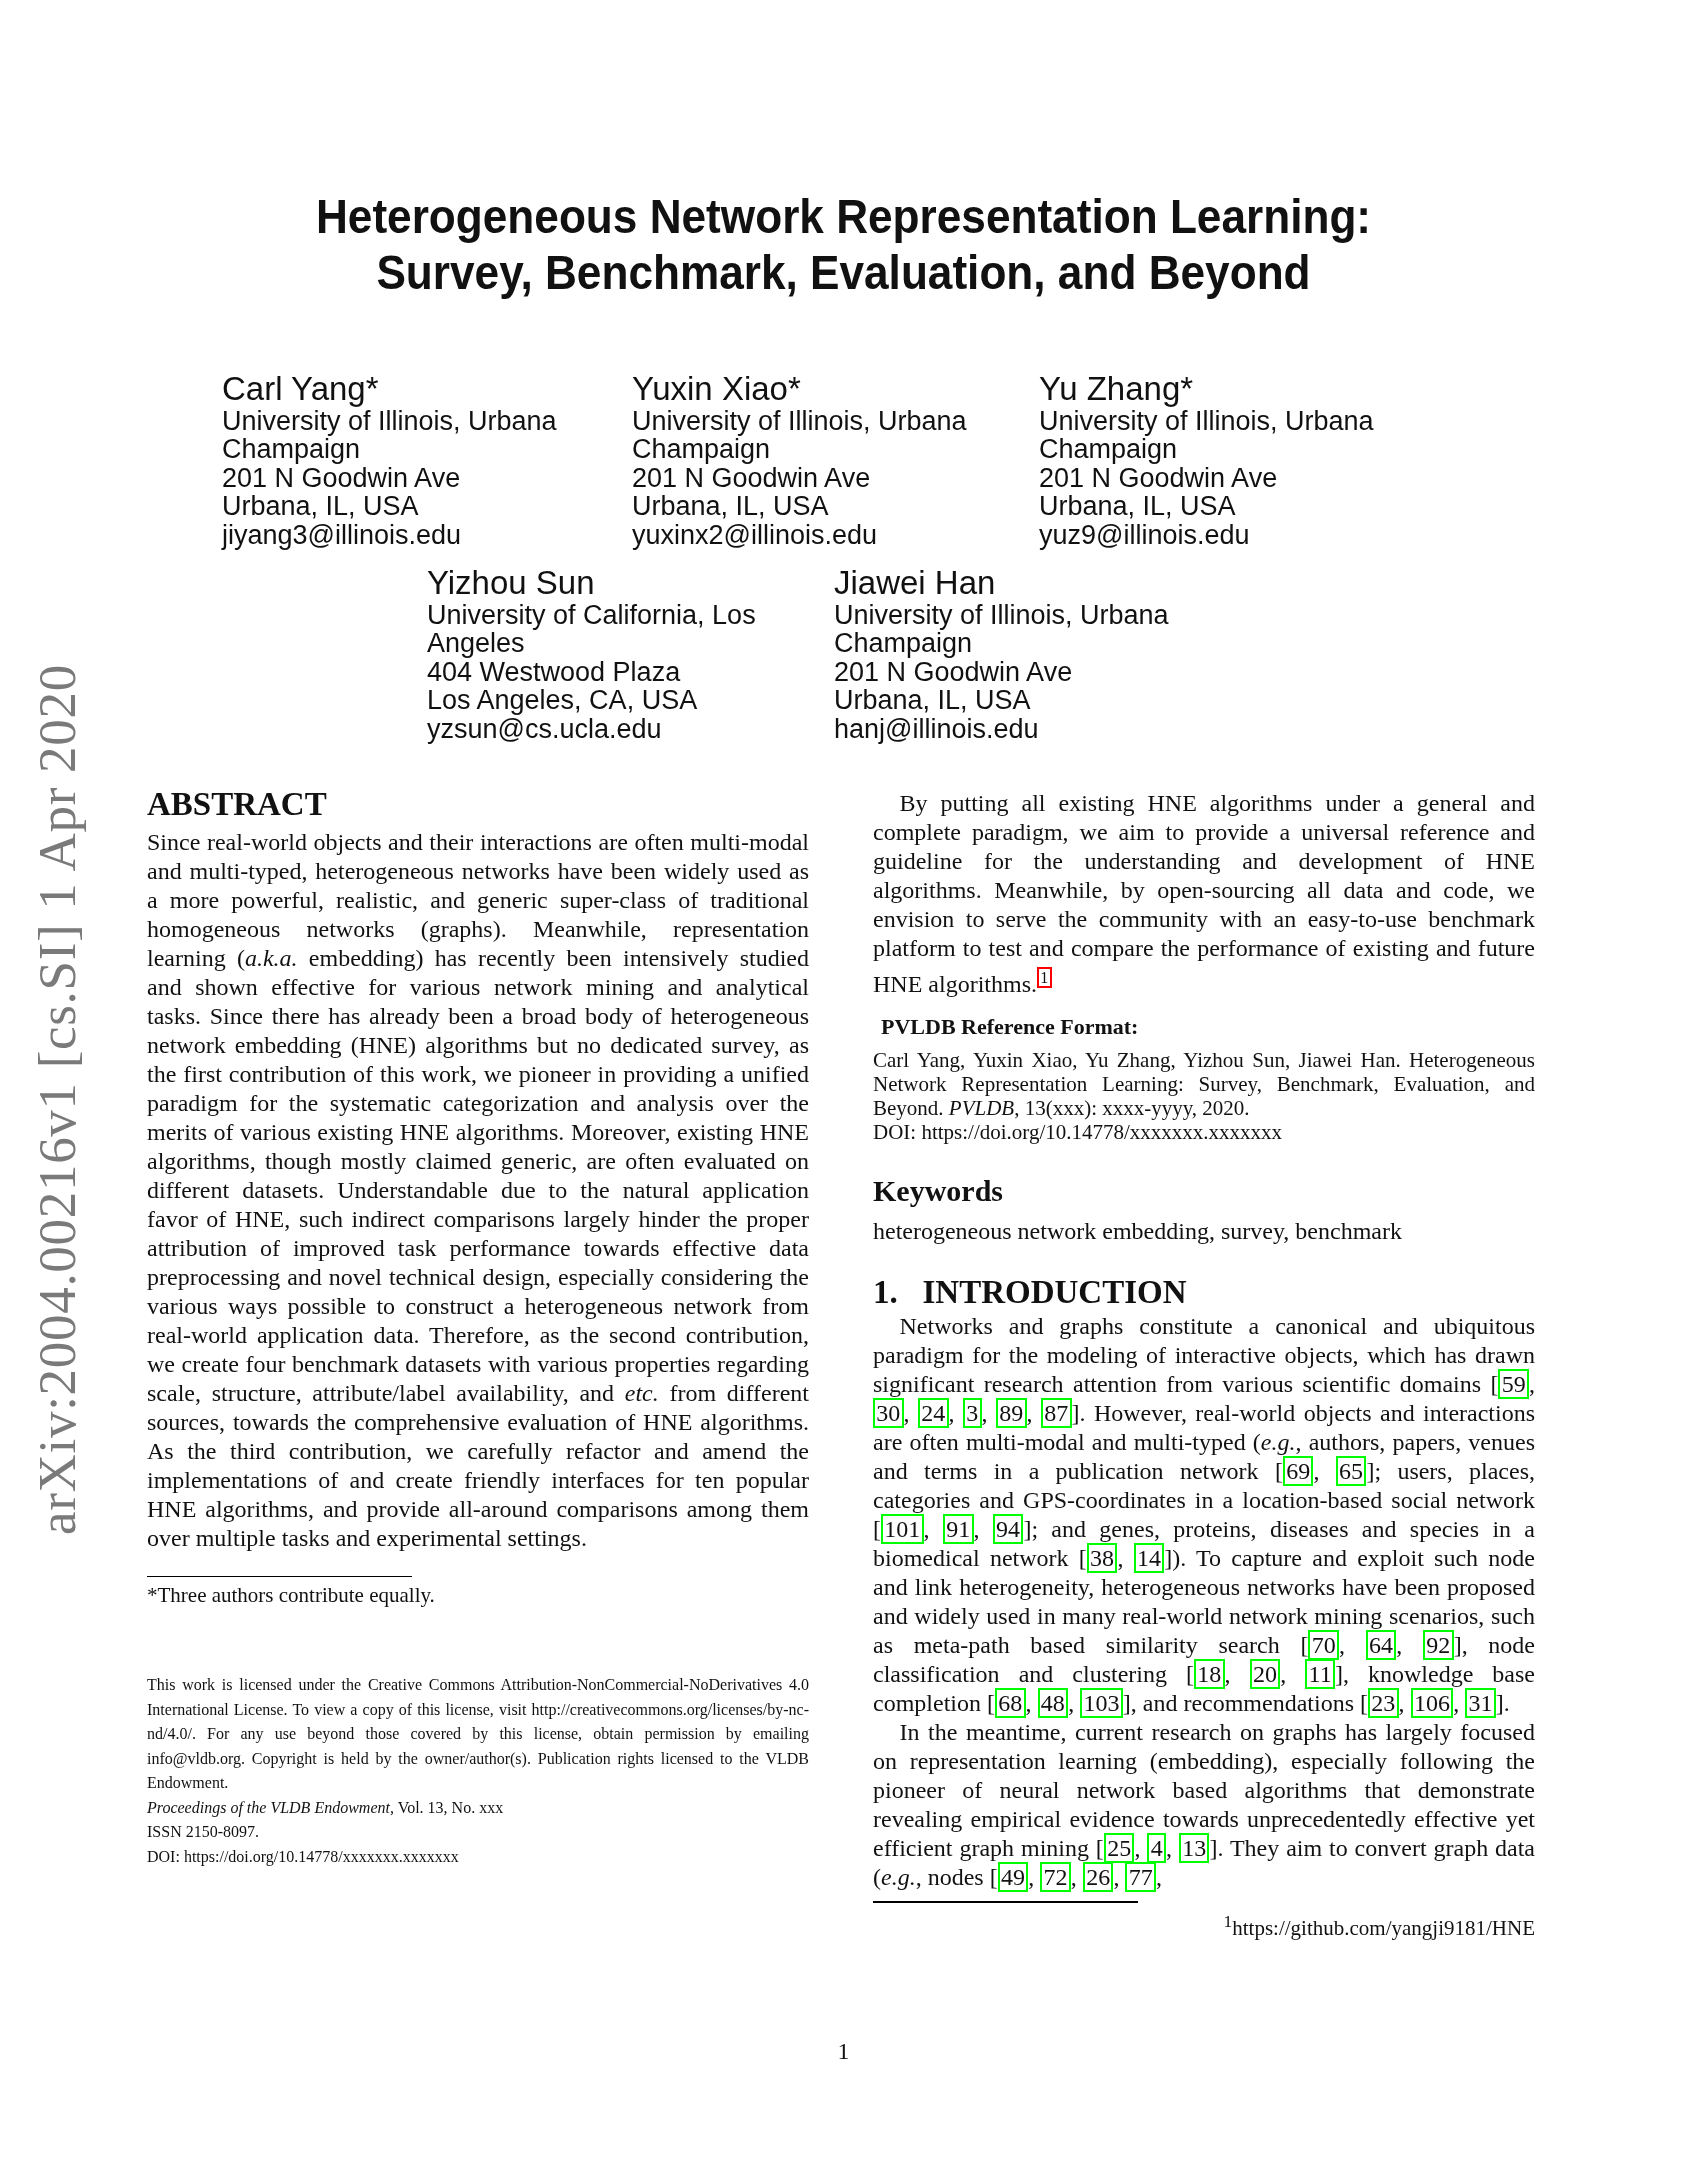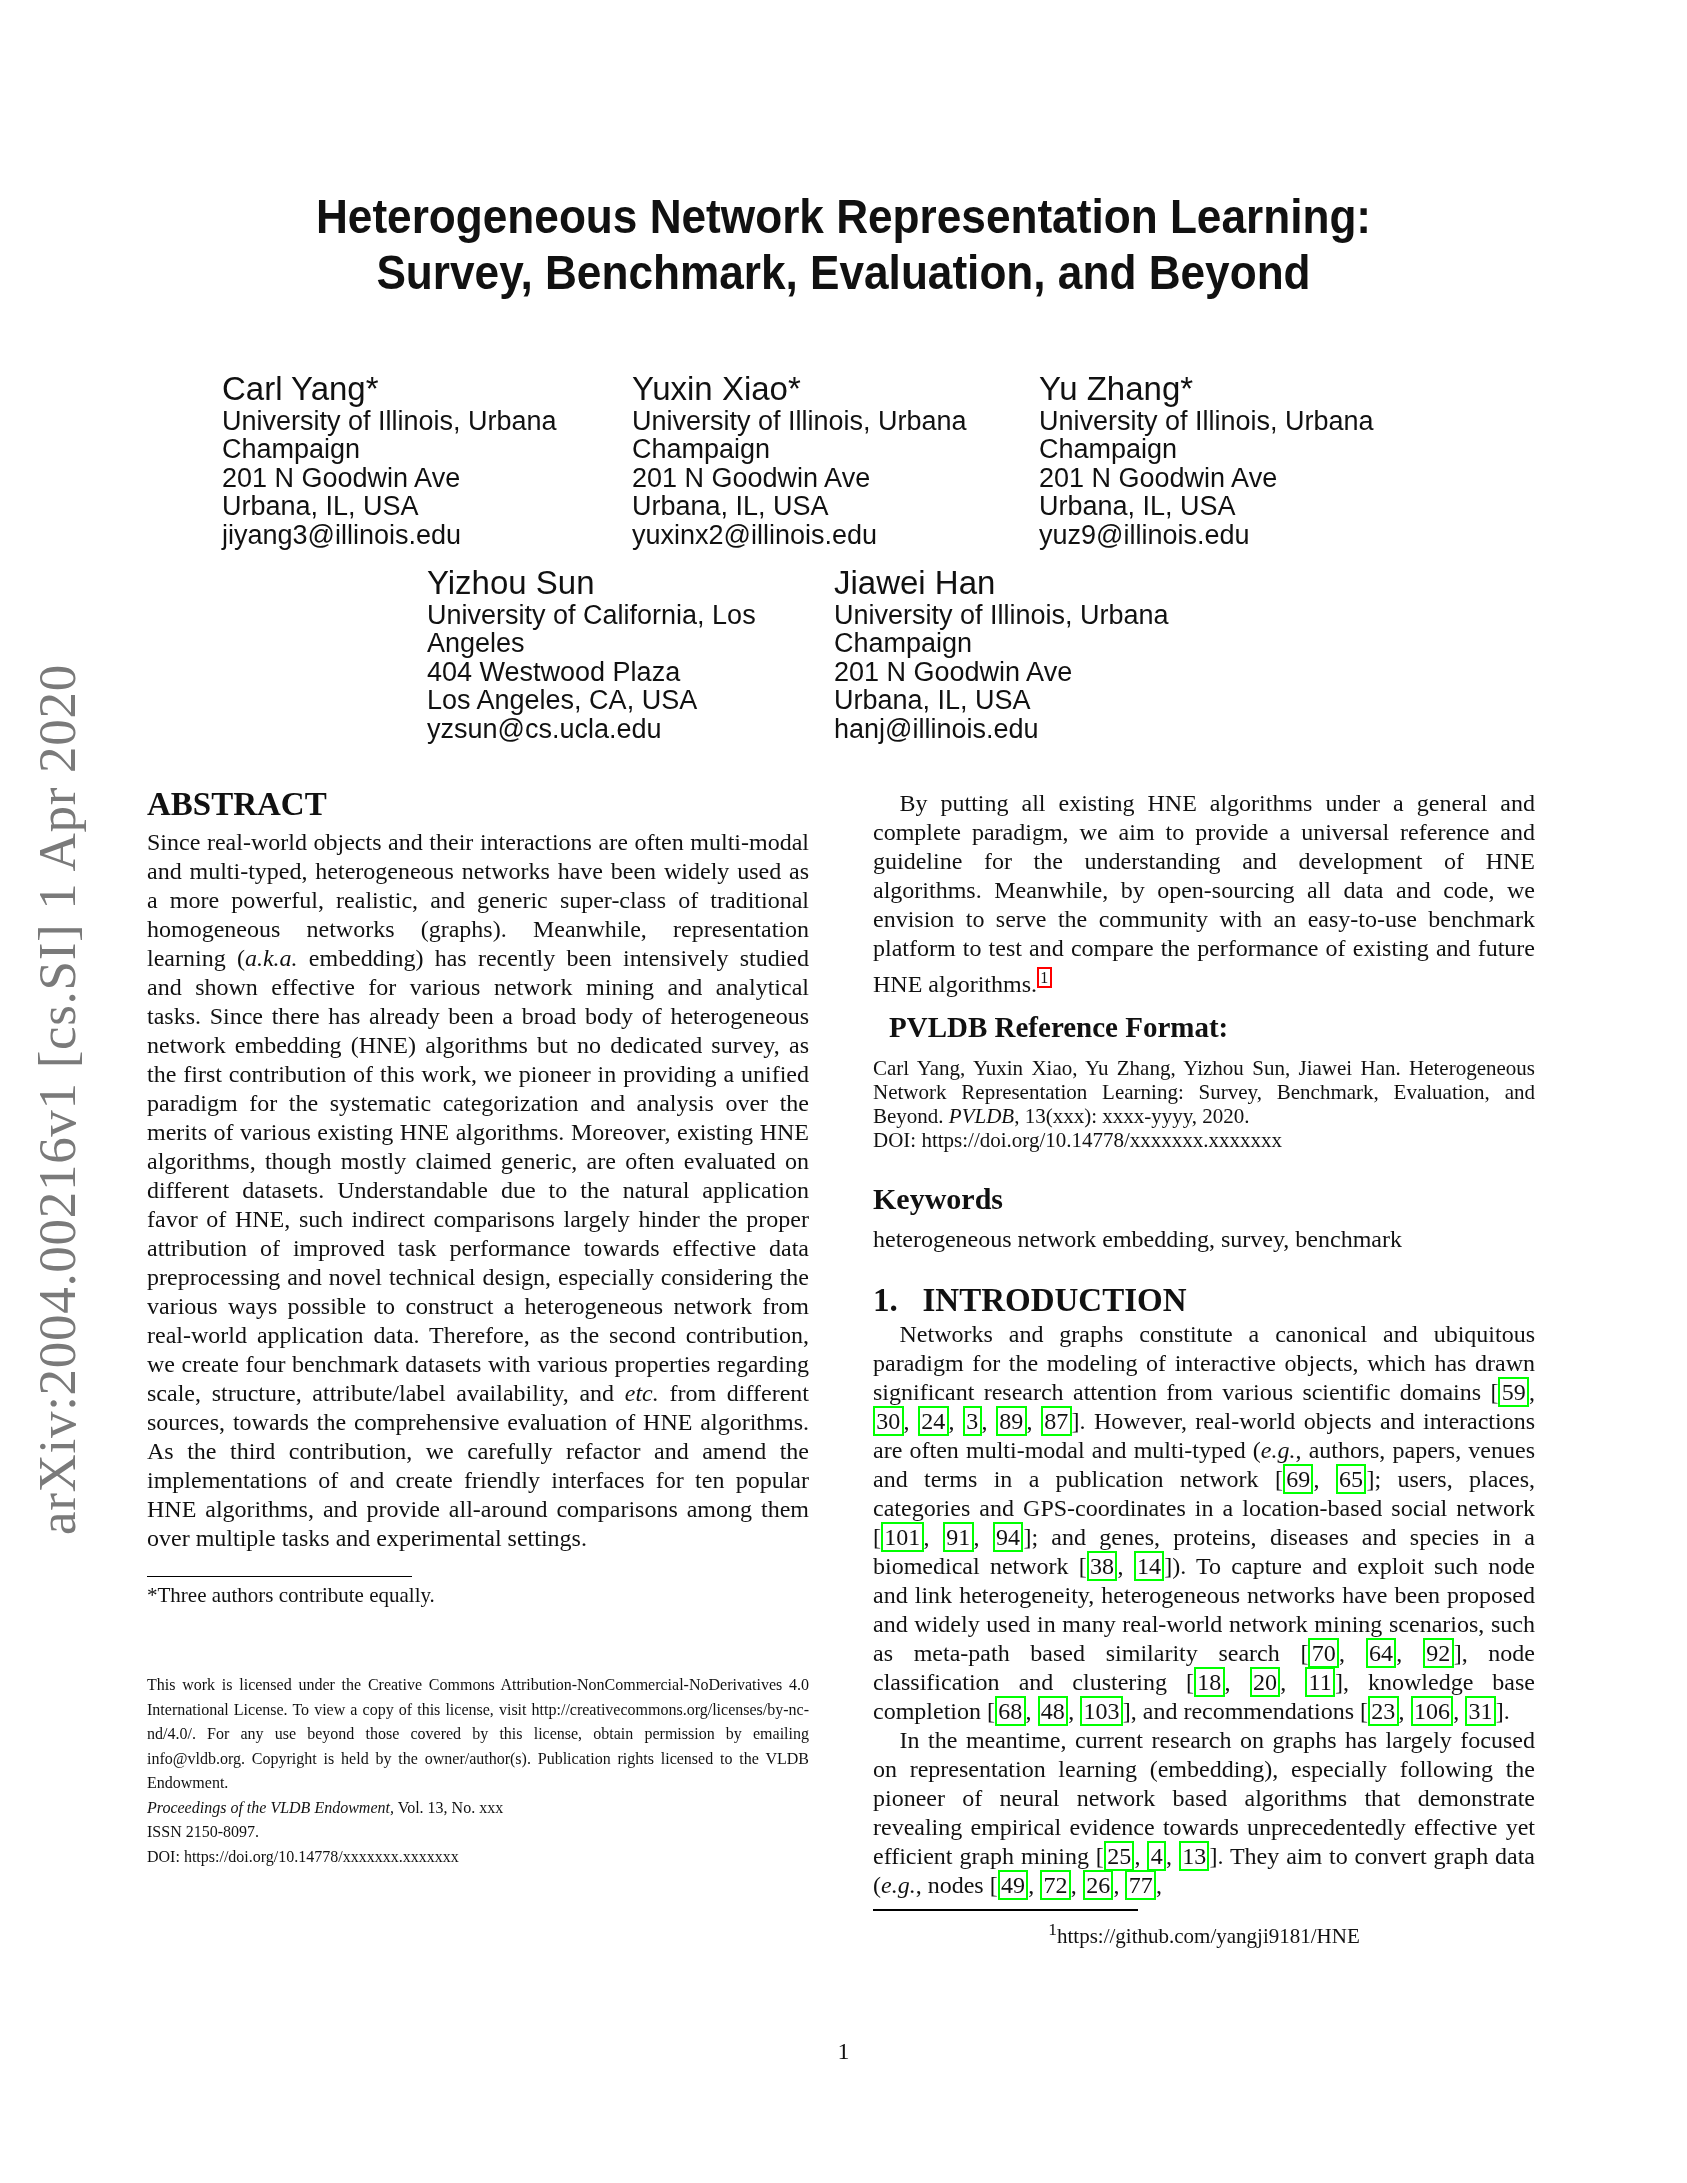--- a/index.html
+++ b/index.html
@@ -22,21 +22,21 @@
   .author {
     position: absolute; width: 423px; 
     font-family: "Liberation Sans", sans-serif; font-size: 27px; line-height: 28.4px;
   }
   .author .name { font-size: 33px; line-height: 37px; }
 
   .col { position: absolute; width: 662px; font-family: "Liberation Serif", serif; font-size: 24px; line-height: 29px; text-align: justify; }
   .col p { margin: 0; }
   .indent { text-indent: 26.5px; }
   h2.sec { font-family: "Liberation Serif", serif; font-weight: bold; font-size: 33px; margin: 0; line-height: 40px; }
-  h3.sub { font-family: "Liberation Serif", serif; font-weight: bold; font-size: 29px; margin: 16px; line-height: 26.5px; }
+  h3.sub { font-family: "Liberation Serif", serif; font-weight: bold; font-size: 22px; margin: 8px; line-height: 26.5px; }
   .small { font-size: 21px; line-height: 24px; }
 
   .cite { border: 2px solid #00ff00; padding: 0 1.3px; }
   .fnmark { border: 2px solid #ff0000; font-size: 16px; vertical-align: super; padding: 0 1.3px; }
 
   .rule { width: 265px; height: 1.3px; background: #000; margin: 9.3px 0 6.6px 0; }
 
   .license { font-family: "Liberation Serif", serif; font-size: 16px; line-height: 24.5px; text-align: justify; }
   .license p { margin: 0; }
 
@@ -116,17 +116,17 @@
 
   <h2 class="sec" style="margin-top:26.5px;font-size:30px;">Keywords</h2>
   <p style="margin-top:6px;text-align:left;">heterogeneous network embedding, survey, benchmark</p>
 
   <h2 class="sec" style="margin-top:26.5px;white-space:pre;">1.   INTRODUCTION</h2>
 
   <p class="indent"><span>Networks and graphs constitute a canonical and ubiquitous paradigm for the modeling of interactive objects, which has drawn significant research attention from various scientific domains [</span><span id="c1"><span class="cite">59</span>, <span class="cite">30</span>, <span class="cite">24</span>, <span class="cite">3</span>, <span class="cite">89</span>, <span class="cite">87</span></span><span>]. However, real-world objects and interactions are often multi-modal and multi-typed (</span><i>e.g.</i><span>, authors, papers, venues and terms in a publication network [</span><span id="c2"><span class="cite">69</span>, <span class="cite">65</span></span><span>]; users, places, categories and GPS-coordinates in a location-based social network [</span><span id="c3"><span class="cite">101</span>, <span class="cite">91</span>, <span class="cite">94</span></span><span>]; and genes, proteins, diseases and species in a biomedical network [</span><span id="c4"><span class="cite">38</span>, <span class="cite">14</span></span><span>]). To capture and exploit such node and link heterogeneity, heterogeneous networks have been proposed and widely used in many real-world network mining scenarios, such as meta-path based similarity search [</span><span id="c5"><span class="cite">70</span>, <span class="cite">64</span>, <span class="cite">92</span></span><span>], node classification and clustering [</span><span id="c6"><span class="cite">18</span>, <span class="cite">20</span>, <span class="cite">11</span></span><span>], knowledge base completion [</span><span id="c7"><span class="cite">68</span>, <span class="cite">48</span>, <span class="cite">103</span></span><span>], and recommendations [</span><span id="c8"><span class="cite">23</span>, <span class="cite">106</span>, <span class="cite">31</span></span><span>].</span></p>
   <p class="indent"><span>In the meantime, current research on graphs has largely focused on representation learning (embedding), especially following the pioneer of neural network based algorithms that demonstrate revealing empirical evidence towards unprecedentedly effective yet efficient graph mining [</span><span id="c9"><span class="cite">25</span>, <span class="cite">4</span>, <span class="cite">13</span></span><span>]. They aim to convert graph data (</span><i>e.g.</i><span>, nodes [</span><span id="c10"><span class="cite">49</span>, <span class="cite">72</span>, <span class="cite">26</span>, <span class="cite">77</span></span><span>,</span></p>
 
   <div class="rule"></div>
-  <p class="small" style="text-align:center;"><sup>1</sup><span>https://github.com/yangji9181/HNE</span></p>
+  <p class="small" style="text-align:right;"><sup>1</sup><span>https://github.com/yangji9181/HNE</span></p>
 </div>
 
 <div id="page-number">1</div>
 
 
 </body></html>

